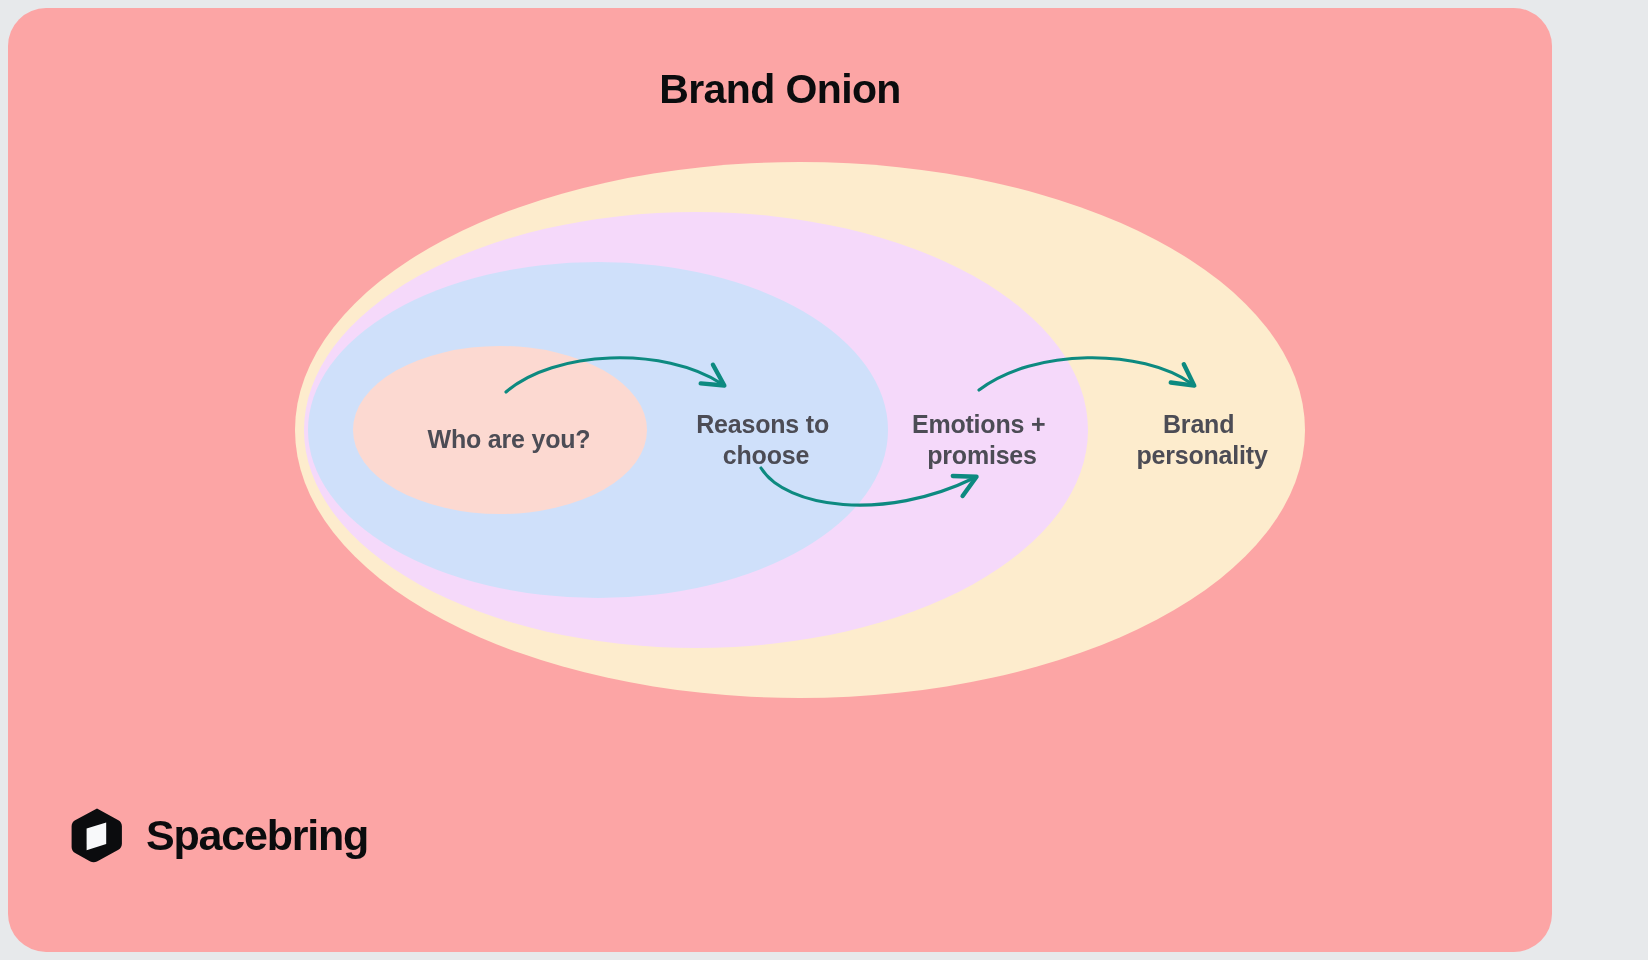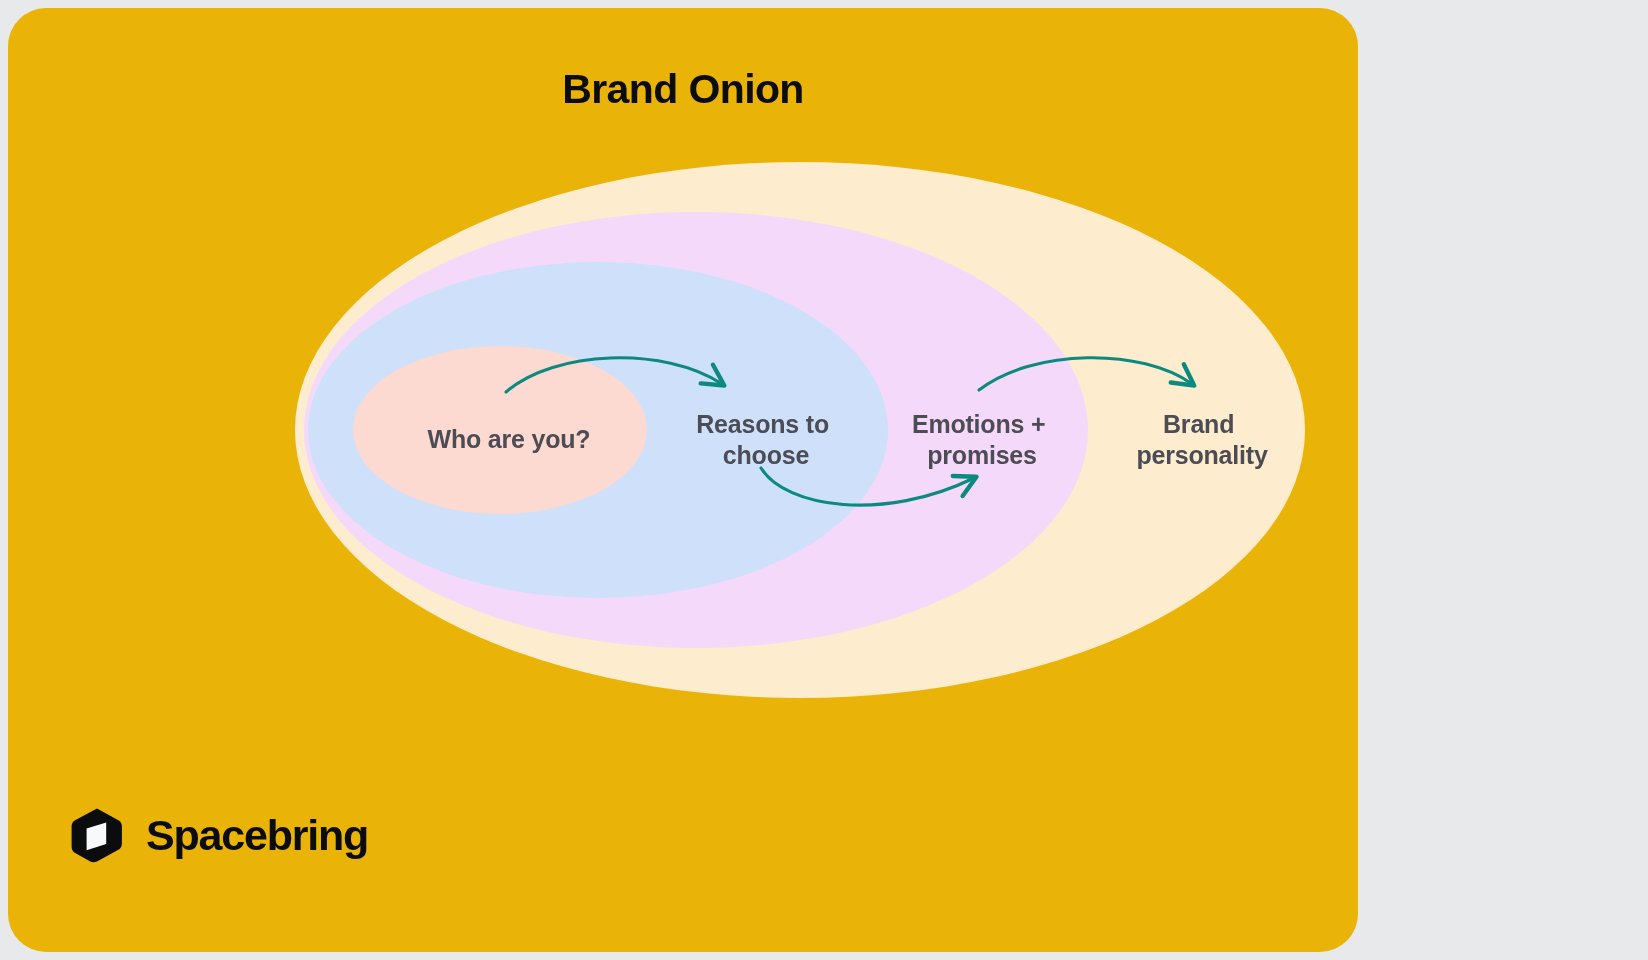--- a/index.html
+++ b/index.html
@@ -5,22 +5,22 @@
   * { margin:0; padding:0; box-sizing:border-box; }
   html, body {
     width:1648px; height:960px;
     background:#e7e9eb;
     font-family:"Liberation Sans", sans-serif;
     overflow:hidden;
   }
   #card {
     position:absolute;
     left:8px; top:8px;
-    width:1350px; height:944px;
-    background:#eab308;
+    width:1544px; height:944px;
+    background:#fca5a5;
     border-radius:38px;
     overflow:hidden;
   }
   #page-title {
     position:absolute;
     top:58px; left:0; width:100%;
     text-align:center;
     font-size:41px;
     font-weight:700;
     letter-spacing:-0.6px;

